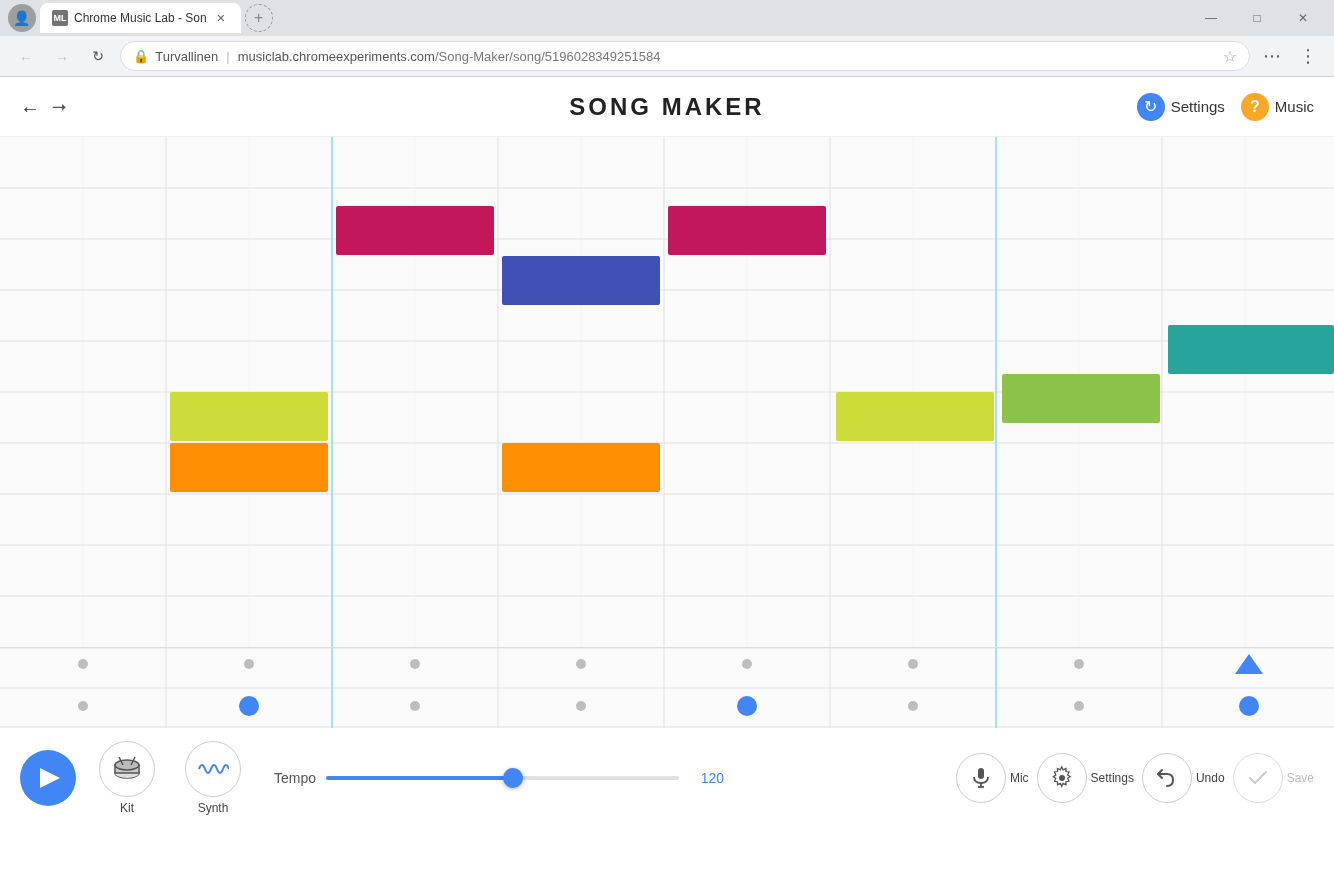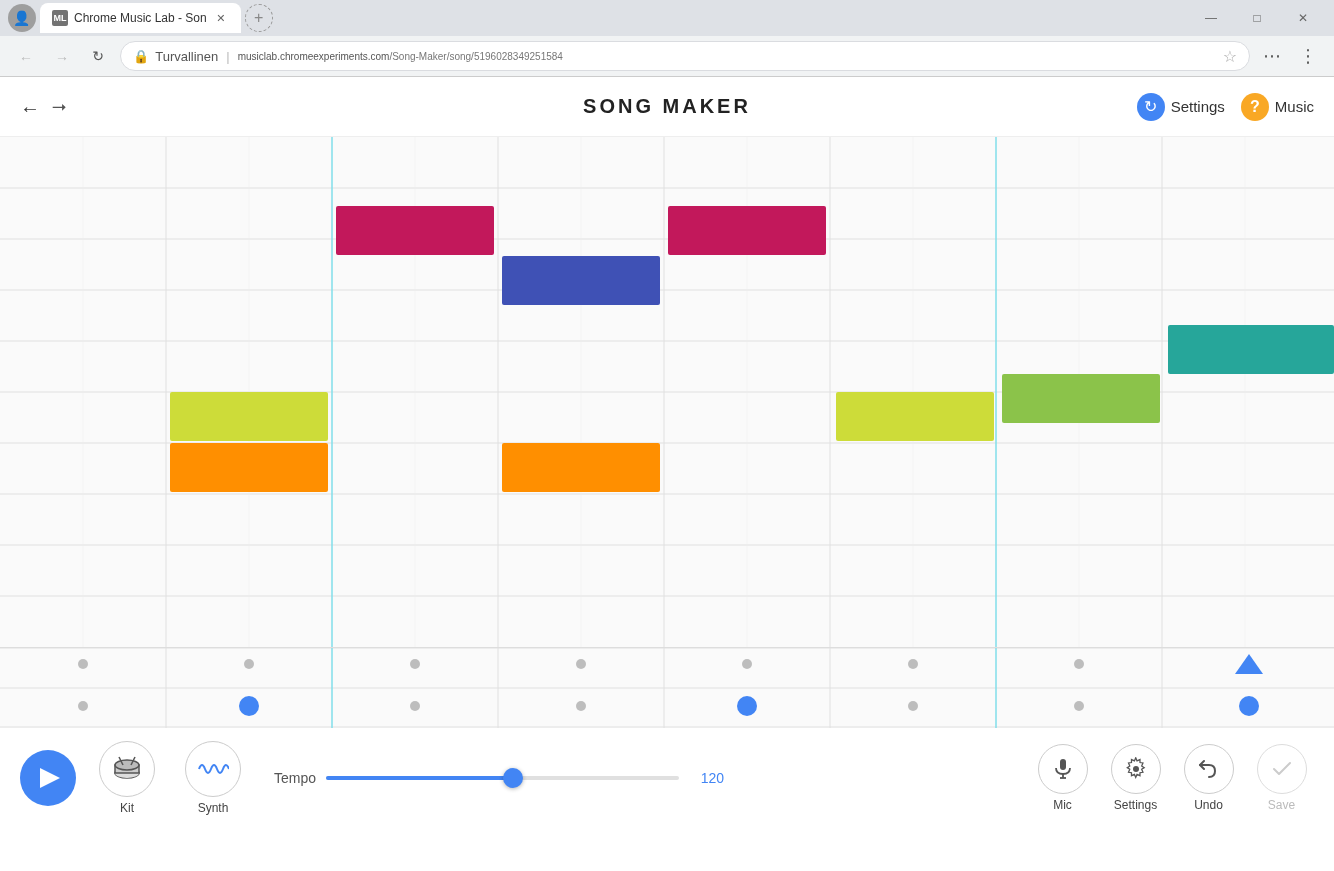--- a/index.html
+++ b/index.html
@@ -80,21 +80,21 @@
       border-radius: 20px;
       height: 30px;
       display: flex;
       align-items: center;
       padding: 0 12px;
       gap: 6px;
       font-size: 13px;
       color: #333;
     }
     .lock-icon { color: #34a853; font-size: 13px; }
-    .url-text { color: #333; font-size: 10px; }
+    .url-text { color: #333; font-size: 13px; }
     .url-text span { color: #000; }
     .star-btn { margin-left: auto; color: #aaa; font-size: 16px; }
     .menu-btn { color: #555; font-size: 13px; }
 
     
     .app-header {
       display: flex;
       align-items: center;
       height: 60px;
       padding: 0 20px;
@@ -115,21 +115,21 @@
     .move-btn {
       font-size: 18px;
       color: #555;
       cursor: pointer;
       background: none; border: none;
     }
     .app-title {
       position: absolute;
       left: 50%;
       transform: translateX(-50%);
-      font-size: 20px;
+      font-size: 24px;
       font-weight: bold;
       letter-spacing: 3px;
       color: #222;
     }
     .header-right {
       margin-left: auto;
       display: flex;
       align-items: center;
       gap: 16px;
     }
@@ -278,21 +278,21 @@
     }
 
     .right-controls {
       margin-left: auto;
       display: flex;
       align-items: center;
       gap: 8px;
     }
     .ctrl-btn {
       display: flex;
-      flex-direction: column;
+      flex-direction: row;
       align-items: center;
       gap: 4px;
       cursor: pointer;
       background: none; border: none;
       min-width: 65px;
     }
     .ctrl-icon-wrap {
       width: 50px; height: 50px;
       border-radius: 25px;
       border: 1.5px solid #ccc;

